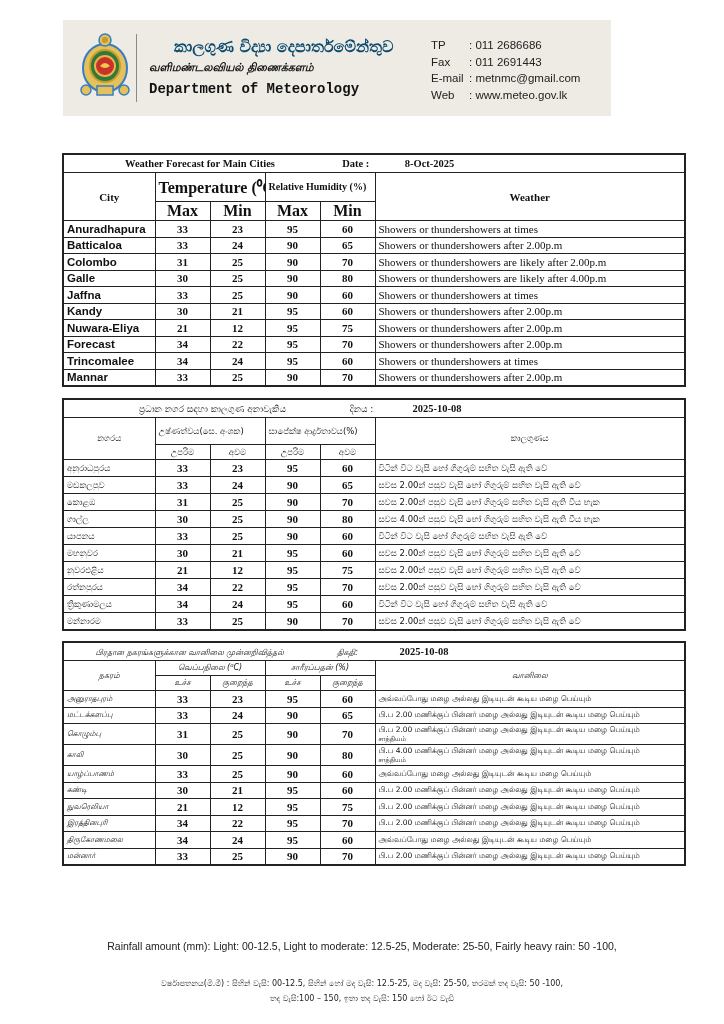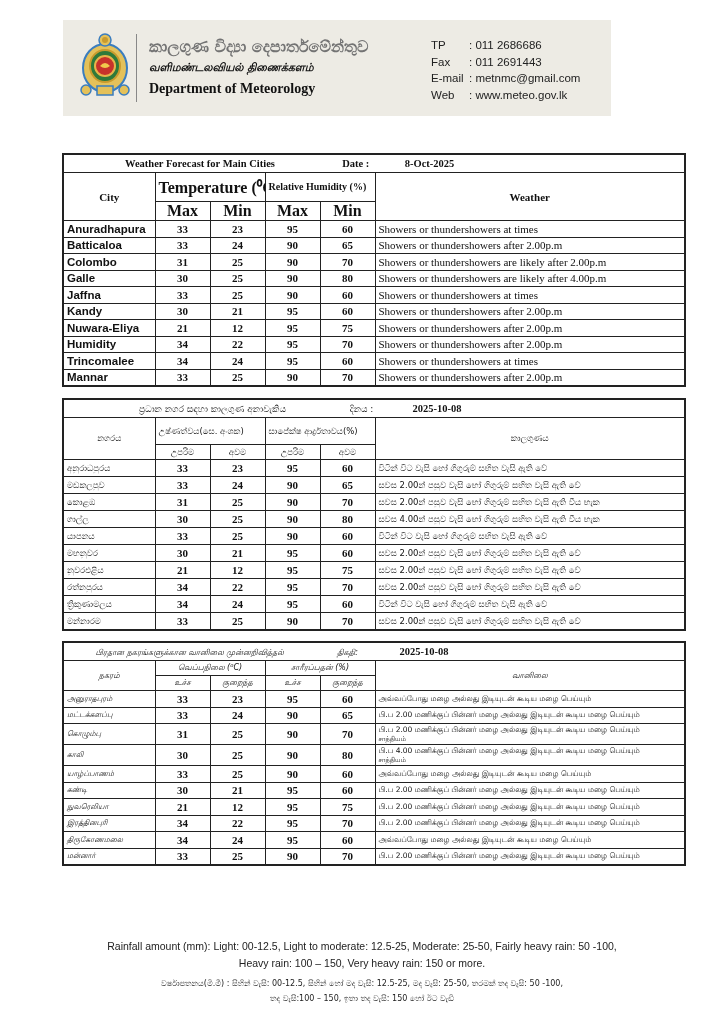--- a/index.html
+++ b/index.html
@@ -8,23 +8,23 @@
     font-family: "Liberation Serif", serif; color: #111;
   }
   
   .letterhead {
     position: absolute; left: 63px; top: 20px; width: 548px; height: 96px;
     background: #edebe4;
   }
   .emblem { position: absolute; left: 14px; top: 12px; width: 56px; height: 66px; }
   .lh-divider { position: absolute; left: 73px; top: 14px; width: 1px; height: 68px; background: #888; }
   .lh-names { position: absolute; left: 86px; top: 16px; }
-  .lh-sinhala { font-family: "DejaVu Sans", sans-serif; font-size: 16px; font-weight: bold; color: #737373; line-height: 22px; }
+  .lh-sinhala { font-family: "DejaVu Sans", sans-serif; font-size: 16px; font-weight: bold; color: #0c4a6e; line-height: 22px; margin-left: 25px; }
   .lh-tamil { font-family: "DejaVu Sans", sans-serif; font-size: 11px; font-weight: bold; font-style: italic; color: #111; line-height: 20px; }
-  .lh-english { font-family: Liberation Serif, serif; font-size: 14px; font-weight: bold; color: #111; line-height: 22px; }
+  .lh-english { font-family: Liberation Mono, monospace; font-size: 14px; font-weight: bold; color: #111; line-height: 22px; }
   .lh-contacts { position: absolute; left: 368px; top: 17px; font-family: "Liberation Sans", sans-serif; font-size: 11.5px; line-height: 16.5px; color: #222; }
   .lh-contacts .row { display: flex; white-space: nowrap; }
   .lh-contacts .k { width: 38px; }
 
   
   table.fc {
     position: absolute; left: 62px; width: 624px; border-collapse: collapse;
     table-layout: fixed; border: 2px solid #222;
   }
   table.fc td, table.fc th {
@@ -185,21 +185,21 @@
       </tr>
       <tr>
         <td class="city-en"><span>Nuwara-Eliya</span></td>
         <td class="num"><span>21</span></td>
         <td class="num"><span>12</span></td>
         <td class="num"><span>95</span></td>
         <td class="num"><span>75</span></td>
         <td class="wx"><span>Showers or thundershowers after 2.00p.m</span></td>
       </tr>
       <tr>
-        <td class="city-en"><span>Humidity</span></td>
+        <td class="city-en"><span>Forecast</span></td>
         <td class="num"><span>34</span></td>
         <td class="num"><span>22</span></td>
         <td class="num"><span>95</span></td>
         <td class="num"><span>70</span></td>
         <td class="wx"><span>Showers or thundershowers after 2.00p.m</span></td>
       </tr>
       <tr>
         <td class="city-en"><span>Trincomalee</span></td>
         <td class="num"><span>34</span></td>
         <td class="num"><span>24</span></td>
@@ -445,18 +445,17 @@
         <td class="num"><span>25</span></td>
         <td class="num"><span>90</span></td>
         <td class="num"><span>70</span></td>
         <td class="wx"><span>பி.ப 2.00 மணிக்குப் பின்னர் மழை அல்லது இடியுடன் கூடிய மழை பெய்யும்</span></td>
       </tr>
     </tbody>
 </table>
 
 <div class="notes notes-en">
   <div>Rainfall amount (mm): Light: 00-12.5, Light to moderate: 12.5-25, Moderate: 25-50, Fairly heavy rain: 50 -100,</div>
-  <div>Heavy rain: 100 – 150, Very heavy rain: 150 or more.</div>
 </div>
 <div class="notes notes-si">
   <div>වර්ෂාපතනය(මි.මී) : සිහින් වැසි: 00-12.5, සිහින් හෝ මද වැසි: 12.5-25, මද වැසි: 25-50, තරමක් තද වැසි: 50 -100,</div>
   <div>තද වැසි:100 – 150, ඉතා තද වැසි: 150 හෝ ඊට වැඩි</div>
 </div>
 
 </body></html>

